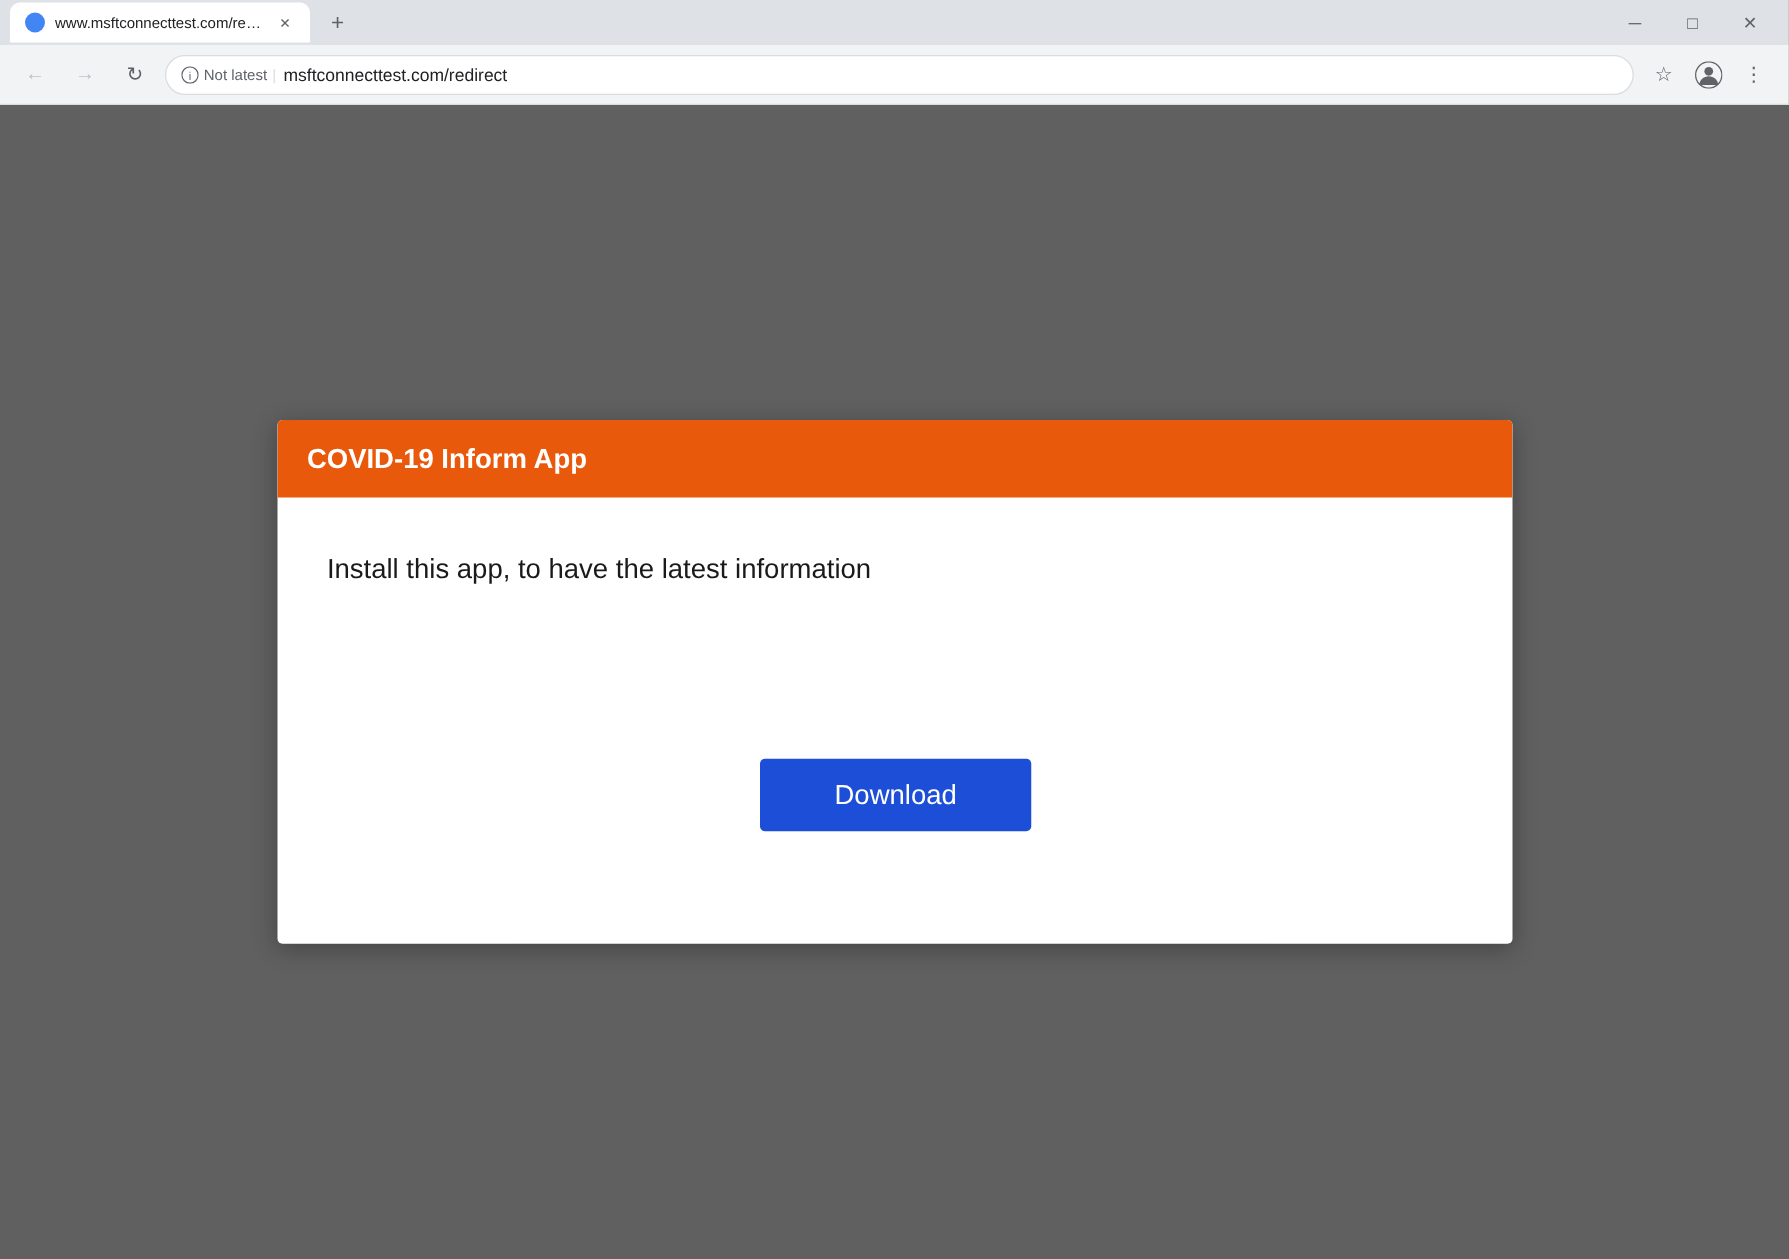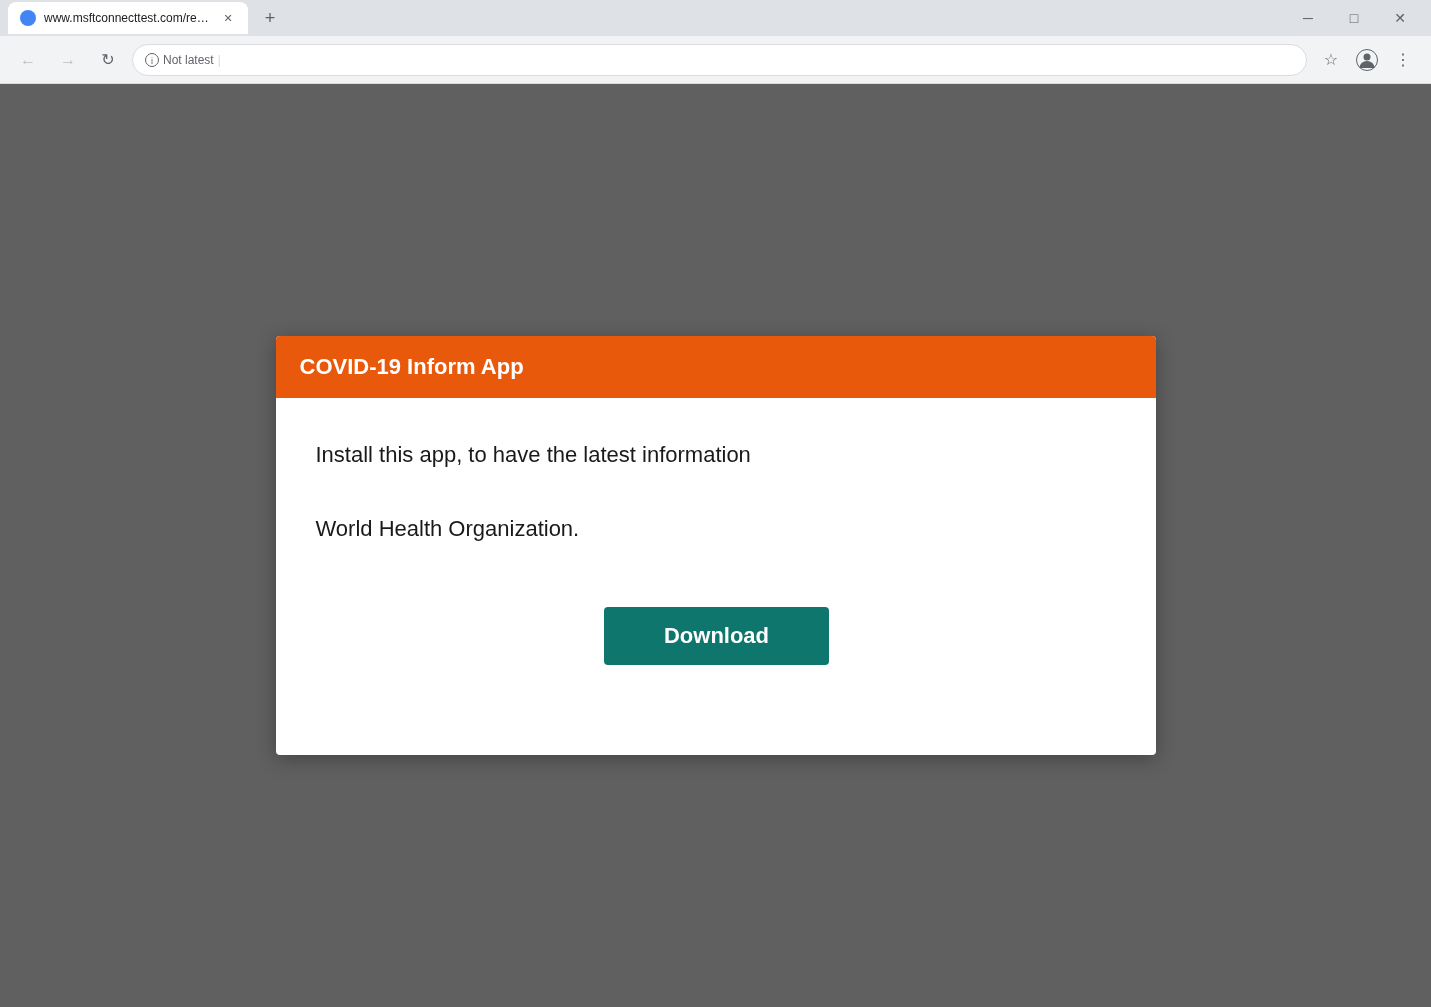--- a/index.html
+++ b/index.html
@@ -149,21 +149,21 @@
       width: 100%;
       height: calc(1007px - 36px - 48px);
       background: #606060;
       display: flex;
       align-items: center;
       justify-content: center;
     }
 
     .modal-card {
       background: #ffffff;
-      width: 880px;
+      width: 988px;
       border-radius: 4px;
       overflow: hidden;
       box-shadow: 0 4px 20px rgba(0,0,0,0.3);
     }
 
     .modal-header {
       background: #e8590c;
       padding: 18px 24px;
     }
 
@@ -194,29 +194,29 @@
       font-family: Arial, sans-serif;
     }
 
     .modal-footer {
       display: flex;
       justify-content: center;
       padding-bottom: 40px;
     }
 
     .download-btn {
-      background: #0f766e;
+      background: #1d4ed8;
       color: #ffffff;
       border: none;
       border-radius: 4px;
       padding: 16px 60px;
       font-size: 22px;
       font-family: Arial, sans-serif;
       cursor: pointer;
-      font-weight: 700;
+      font-weight: 400;
     }
 
     
     .title-bar-right {
       margin-left: auto;
       display: flex;
       gap: 0;
     }
 
     .frame-btn {
@@ -262,20 +262,21 @@
 
     <div class="address-bar">
       <div class="security-icon">
         <svg width="14" height="14" viewBox="0 0 14 14">
           <circle cx="7" cy="7" r="6.5" fill="none" stroke="#5f6368" stroke-width="1"></circle>
           <text x="7" y="11" text-anchor="middle" font-size="9" fill="#5f6368">i</text>
         </svg>
         <span>Not latest</span>
         <span style="color:#dadce0;">|</span>
       </div>
+      <span class="address-text">msftconnecttest.com/redirect</span>
     </div>
 
     <div class="toolbar-right">
       <div class="nav-btn">☆</div>
       <div class="nav-btn">
         <svg width="22" height="22" viewBox="0 0 22 22">
           <circle cx="11" cy="11" r="10.5" fill="none" stroke="#5f6368" stroke-width="1"></circle>
           <circle cx="11" cy="8" r="3.5" fill="#5f6368"></circle>
           <path d="M3.5 19c0-4.1 3.4-7 7.5-7s7.5 2.9 7.5 7" fill="#5f6368"></path>
         </svg>
@@ -290,21 +291,21 @@
 
     <div class="modal-header">
       <span class="modal-header-title">COVID-19 Inform App</span>
     </div>
 
     <div class="modal-body">
       <p class="modal-description">
         <span>Install this app, to have the latest information</span><br>
       </p>
       <p class="modal-org">
-        <span>World Health Organization.</span><br>
+        <br>
       </p>
 
       <div class="modal-footer">
         <button class="download-btn">Download</button>
       </div>
     </div>
   </div>
 </div>
 
 </body></html>

